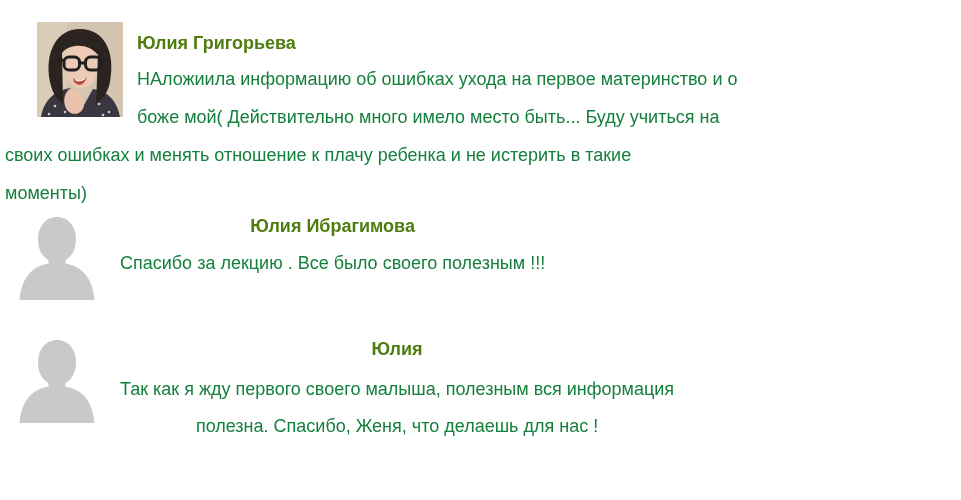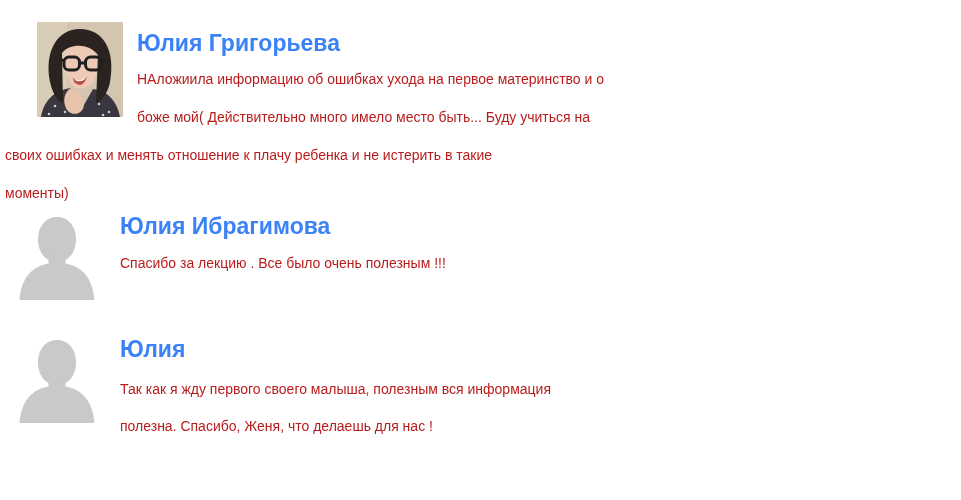--- a/index.html
+++ b/index.html
@@ -20,51 +20,51 @@
   .avatar--photo {
     float: left;
     width: 86px;
     height: 95px;
     margin: 0 14px 10px 32px;
   }
   .avatar--photo svg { display: block; width: 86px; height: 95px; }
 
   .author {
     margin: 0;
-    font-size: 23px;
+    font-size: 18px;
     font-weight: 700;
     line-height: 28px;
-    color: #3b82f6;
+    color: #4d7c0f;
   }
   .comment--float .author { padding-top: 6px; line-height: 30px; }
 
   .text {
     margin: 0;
-    font-size: 14px;
+    font-size: 18px;
     line-height: 30px;
-    color: #b91c1c;
+    color: #15803d;
     white-space: pre-line;
   }
   .comment--float .text { margin-top: 2px; line-height: 38px; }
 
   
   .comment--row {
     clear: both;
     display: flex;
     align-items: flex-start;
   }
   .comment--row + .comment--row { margin-top: 35px; }
   .avatar--placeholder {
     flex: 0 0 auto;
     width: 80px;
     height: 88px;
     margin-left: 12px;
   }
   .avatar--placeholder svg { display: block; width: 80px; height: 88px; }
-  .comment__content { margin-left: 23px; }
+  .comment__content { margin-left: 23px; text-align: center; }
   .comment--row .text { margin-top: 8px; }
   .comment--row.comment--multiline .text { line-height: 37px; }
 </style>
 </head>
 <body>
 
 <div class="comments">
 
   <article class="comment comment--float">
     <div class="avatar avatar--photo">
@@ -107,21 +107,21 @@
 
   <article class="comment comment--row">
     <div class="avatar avatar--placeholder">
       <svg viewBox="0 0 80 88" aria-hidden="true">
         <path d="M40 5 C51.5 5 59 14.5 59 27.5 C59 40.5 51.5 50 40 50 C28.5 50 21 40.5 21 27.5 C21 14.5 28.5 5 40 5 Z" fill="#c9c9c9"></path>
         <path d="M31.5 41 C33.5 47.5 46.5 47.5 48.5 41 L48.5 51.5 C65 54.5 75.5 65.5 77.5 88 L2.5 88 C4.5 65.5 15 54.5 31.5 51.5 Z" fill="#c9c9c9"></path>
       </svg>
     </div>
     <div class="comment__content">
       <h3 class="author">Юлия Ибрагимова</h3>
-      <p class="text">Спасибо за лекцию . Все было очень полезным !!!</p>
+      <p class="text">Спасибо за лекцию . Все было своего полезным !!!</p>
     </div>
   </article>
 
   <article class="comment comment--row comment--multiline">
     <div class="avatar avatar--placeholder">
       <svg viewBox="0 0 80 88" aria-hidden="true">
         <path d="M40 5 C51.5 5 59 14.5 59 27.5 C59 40.5 51.5 50 40 50 C28.5 50 21 40.5 21 27.5 C21 14.5 28.5 5 40 5 Z" fill="#c9c9c9"></path>
         <path d="M31.5 41 C33.5 47.5 46.5 47.5 48.5 41 L48.5 51.5 C65 54.5 75.5 65.5 77.5 88 L2.5 88 C4.5 65.5 15 54.5 31.5 51.5 Z" fill="#c9c9c9"></path>
       </svg>
     </div>

